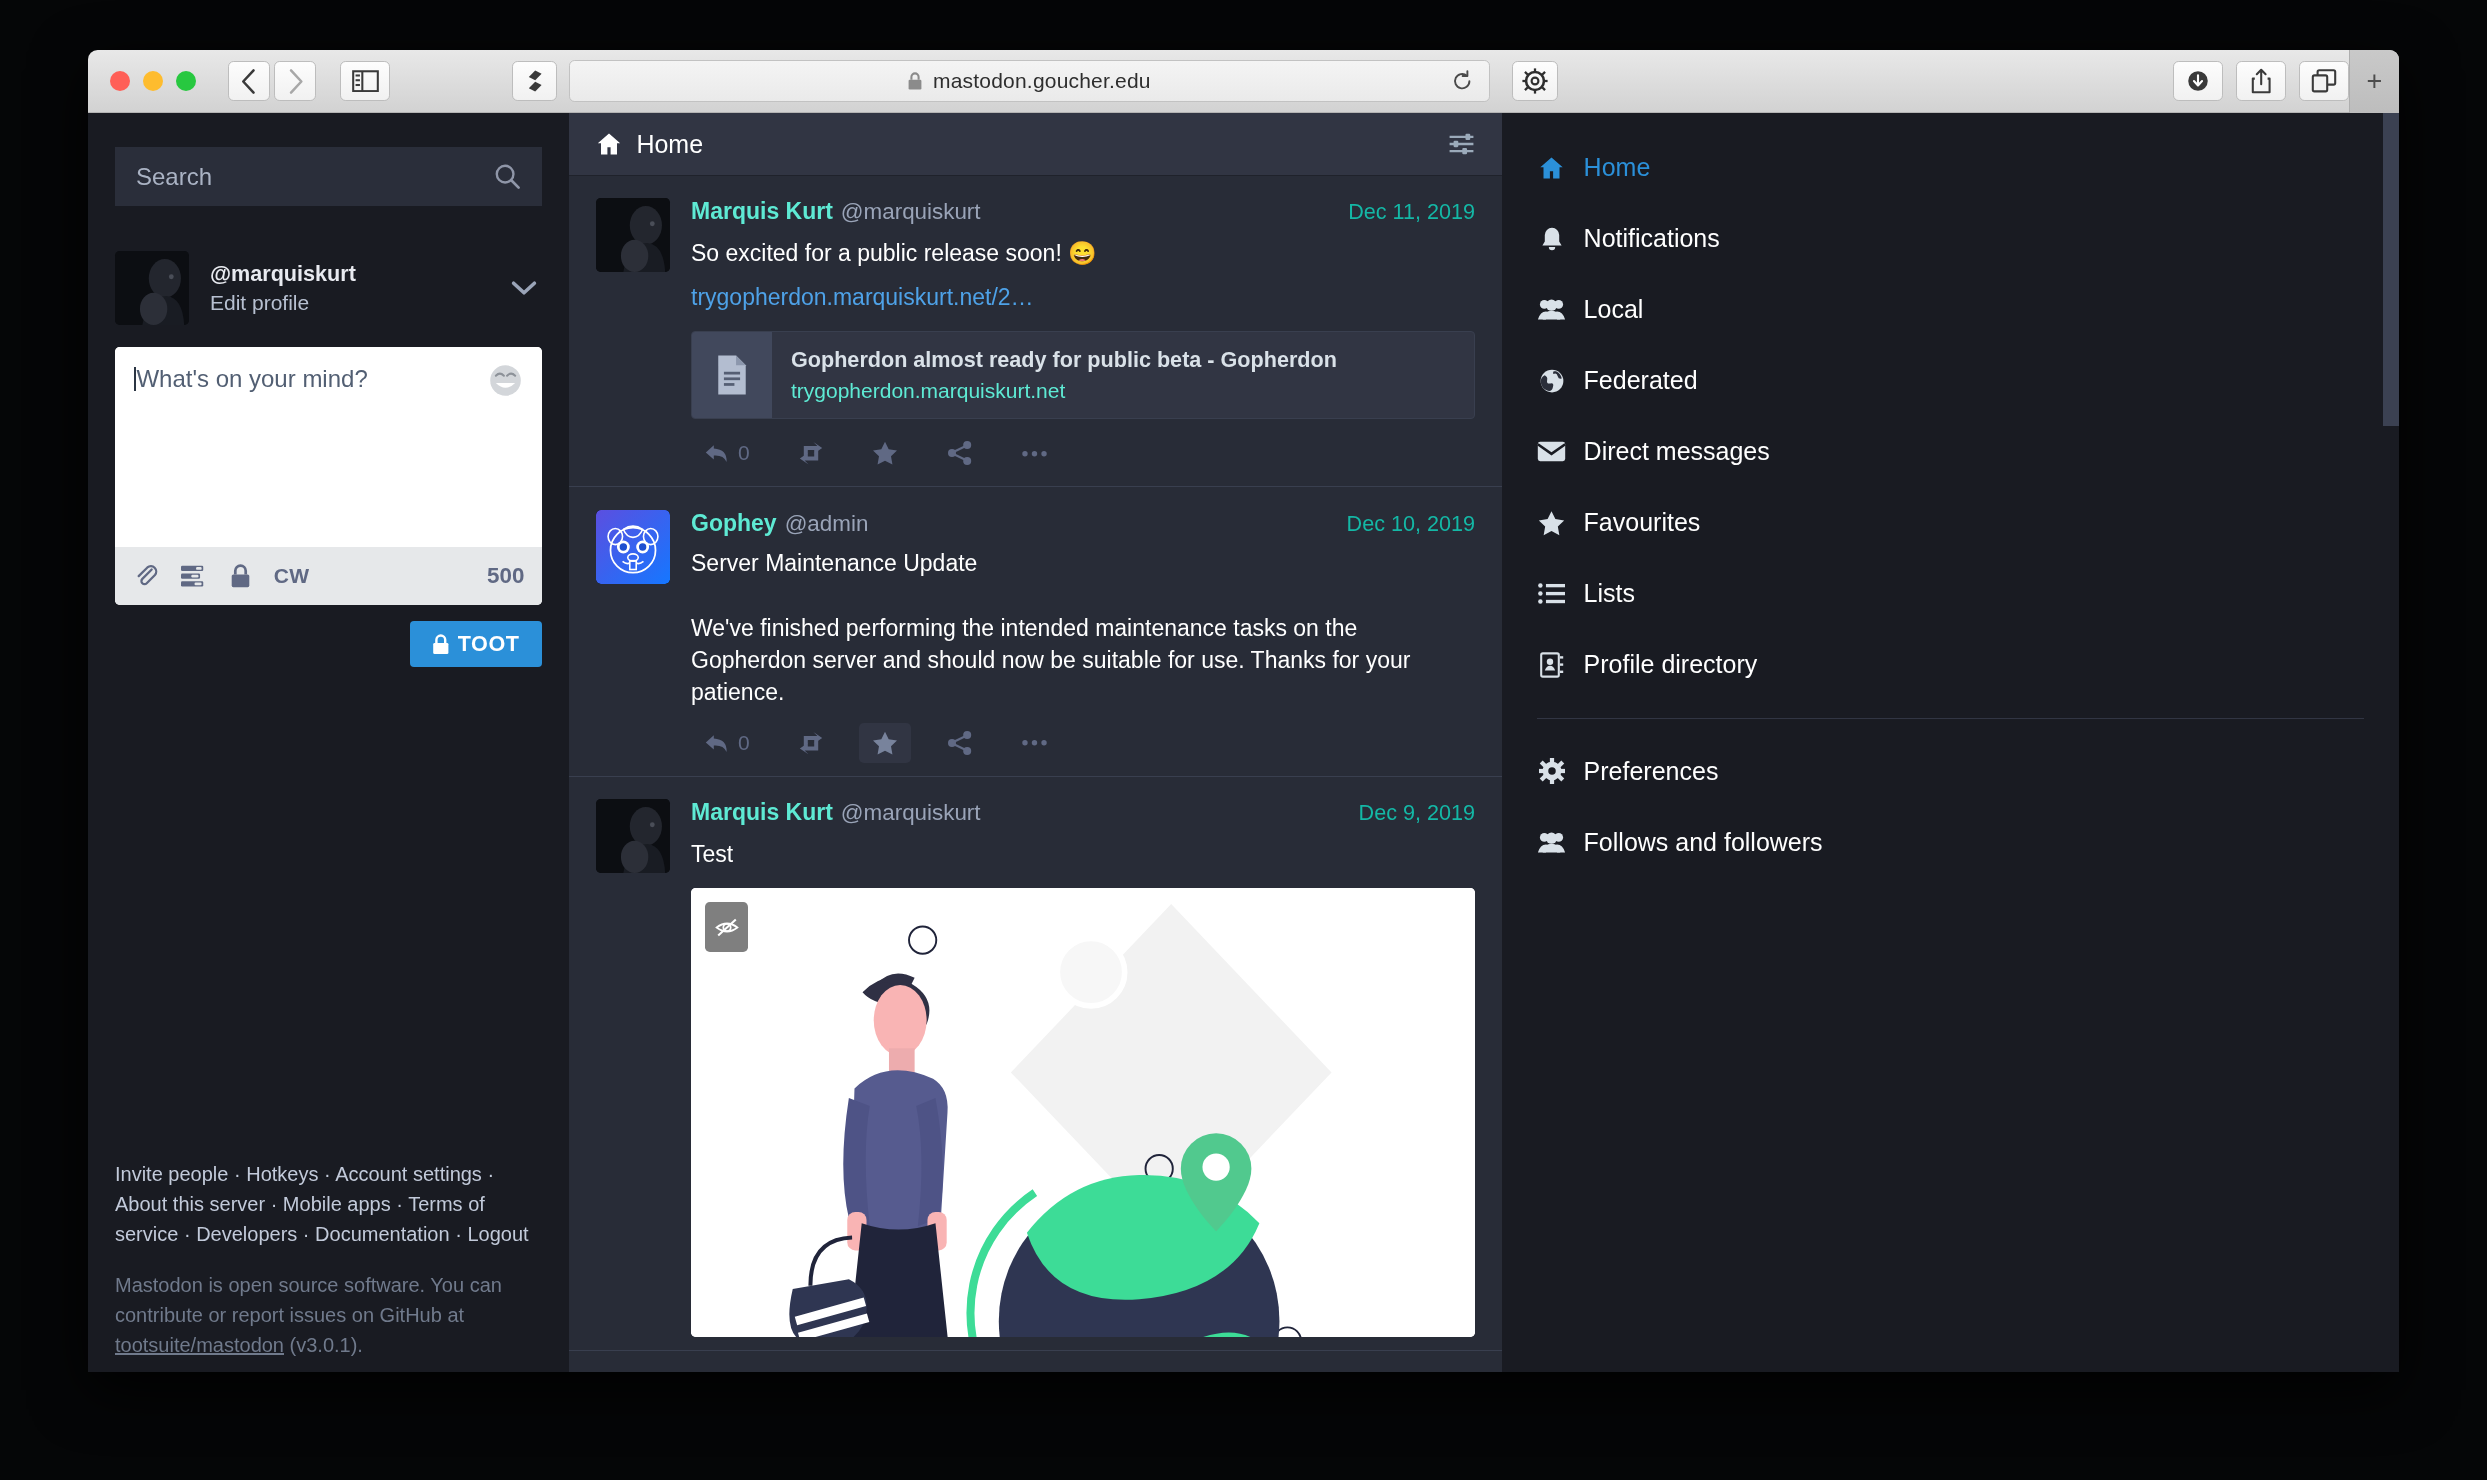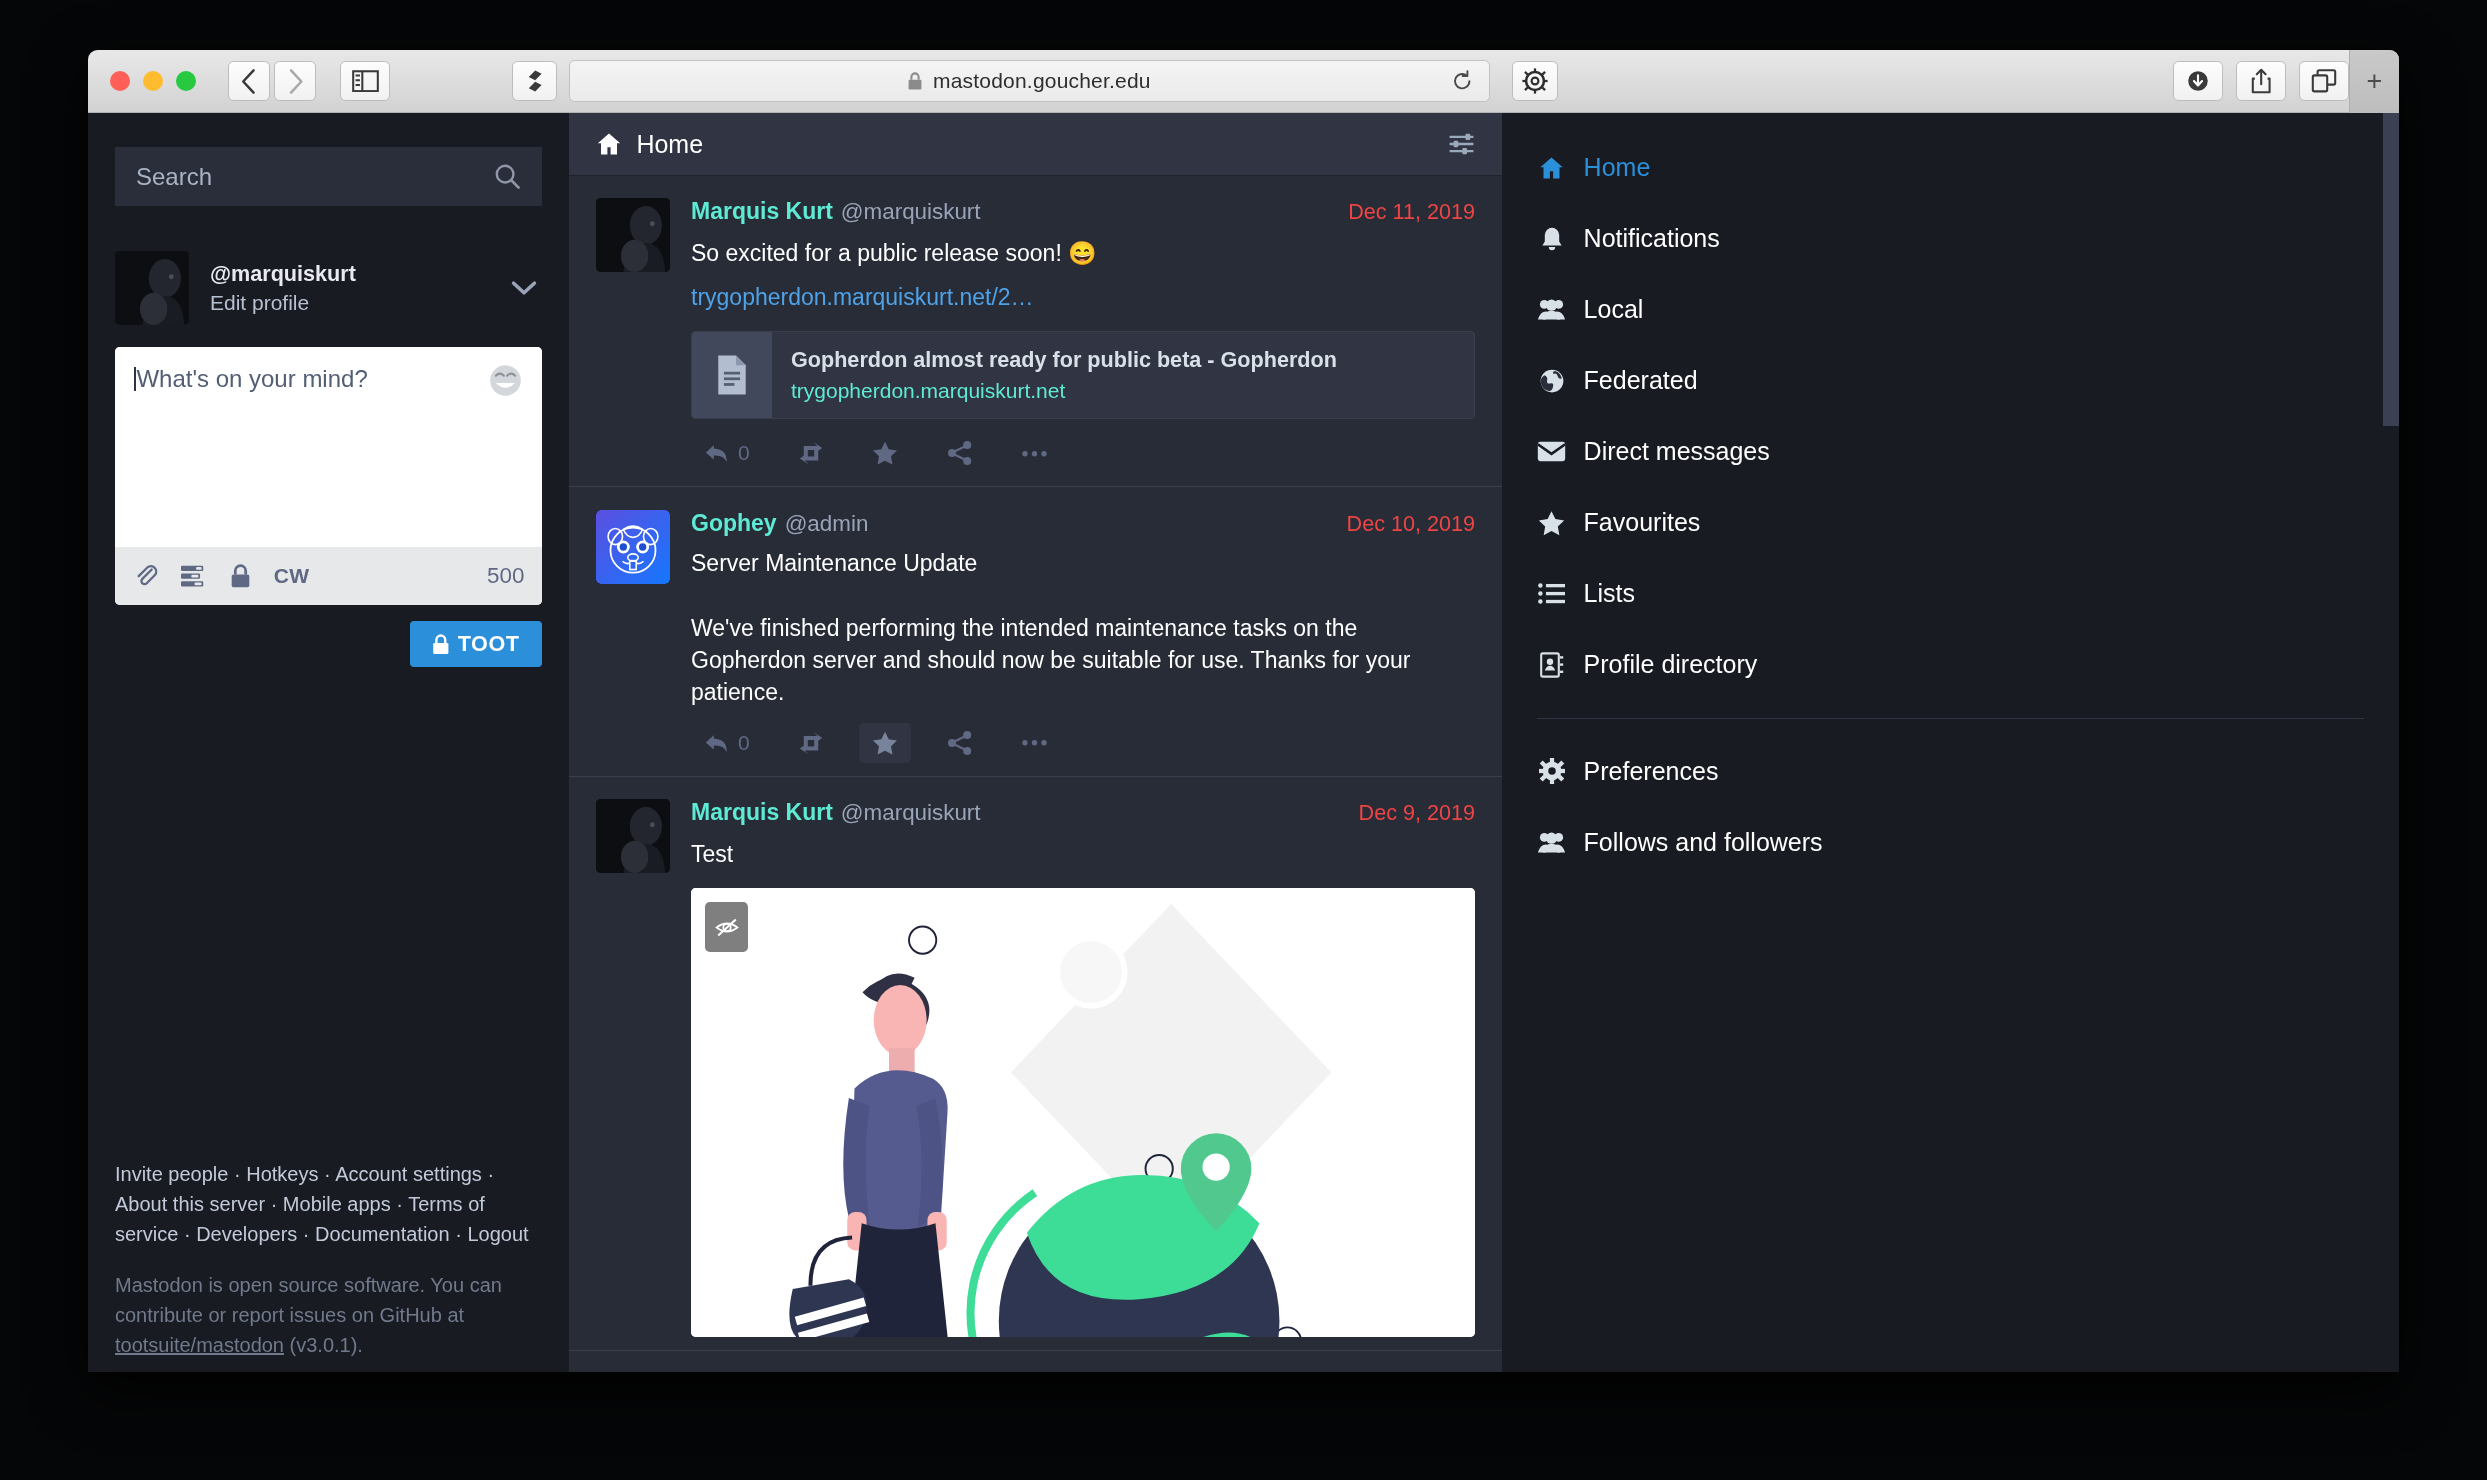--- a/index.html
+++ b/index.html
@@ -153,21 +153,21 @@
     position: absolute; right: 17.6px; top: 14.4px;
     width: 37px; height: 37px;
   }
   .composer-bar {
     height: 58px; background: #e6e8ea;
     display: flex; align-items: center;
     padding: 0 17.6px; gap: 22.4px; margin-top: 40px;
   }
   .cbar-icon { color: #606984; display:flex; align-items:center; }
   .cw-label { font-size: 21px; color: #606984; font-weight: bold; letter-spacing: 0.4px; }
-  .char-count { margin-left: auto; font-size: 22.4px; font-weight: normal; color: #606984; }
+  .char-count { margin-left: auto; font-size: 22.4px; font-weight: bold; color: #606984; }
 
   .toot-row { display: flex; justify-content: flex-end; margin-top: 16px; }
   .toot-btn {
     background: #2b90d9; color: #fff;
     border: 0; border-radius: 4px;
     height: 46px; padding: 0 22.4px;
     display: flex; align-items: center; gap: 8px;
     font-size: 21.6px; font-weight: bold; letter-spacing: 0.6px;
     font-family: "Liberation Sans", sans-serif;
     cursor: pointer;
@@ -209,21 +209,21 @@
   }
   .status-head { display: flex; align-items: flex-start; }
   .status-avatar {
     width: 74px; height: 74px; border-radius: 4.8px;
     flex: 0 0 74px; overflow: hidden; background: #111318;
   }
   .status-body { margin-left: 21px; flex: 1; min-width: 0; }
   .status-meta { display: flex; align-items: baseline; }
   .display-name { font-size: 23px; font-weight: bold; color: #5eead4; }
   .acct { font-size: 22.4px; color: #9aa4b8; margin-left: 8px; }
-  .timestamp { margin-left: auto; font-size: 21.6px; color: #ef4444; white-space: nowrap; }
+  .timestamp { margin-left: auto; font-size: 21.6px; color: #14b8a6; white-space: nowrap; }
   .status-text {
     margin-top: 13px; font-size: 23px; line-height: 1.35; color: #fff;
   }
   .status-text .emoji { font-size: 23px; }
   .status-link { color: #4ea2e8; word-break: break-all; text-decoration: none; }
   .spoiler-text { margin-top: 13px; font-size: 23px; color: #fff; }
   .spoiler-body { margin-top: 35px; font-size: 23px; line-height: 1.4; color: #fff; }
 
   .card {
     margin-top: 17.6px;

